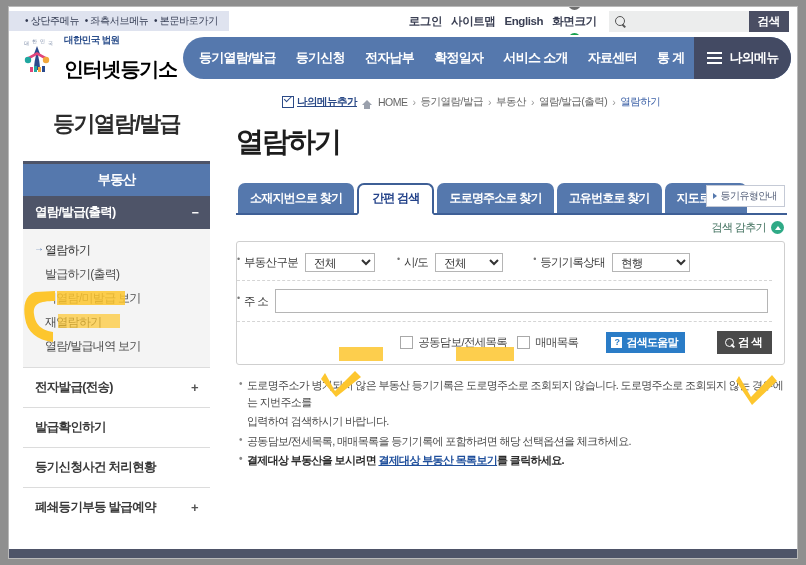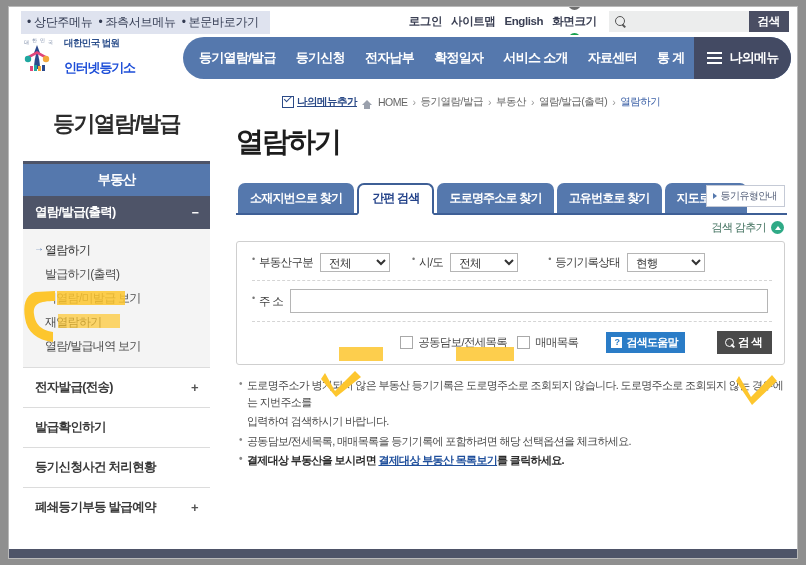--- a/index.html
+++ b/index.html
@@ -33,25 +33,25 @@
   }
 
   
   .utilbar {
     position: relative;
     height: 28px;
     background: #ffffff;
   }
   .skipnav {
     position: absolute;
-    left: 12px; top: 4px;
+    left: 0; top: 4px;
     background: #dfe3ef;
     color: #333b52;
-    font-size: 12px;
-    padding: 3px 8px 3px 6px;
+    font-size: 10px;
+    padding: 3px 8px 3px 16px;
     letter-spacing: -0.3px;
     white-space: nowrap;
   }
   .skipnav span { margin-right: 3px; }
   .utilright {
     position: absolute;
     right: 8px; top: 2px;
     display: flex;
     align-items: center;
     gap: 9px;
@@ -168,23 +168,23 @@
   .logotext { line-height: 1; }
   .logotext .l1 {
     font-size: 9.5px;
     font-weight: bold;
     color: #2c4f8c;
     letter-spacing: -0.6px;
     display: block;
     margin-bottom: 14px;
   }
   .logotext .l2 {
-    font-size: 13px;
-    font-weight: bold;
-    color: #1d4ed8;
+    font-size: 20px;
+    font-weight: bold;
+    color: #000000;
     letter-spacing: -1.2px;
     display: block;
     font-family: Liberation Serif, serif;
   }
   .gnb {
     position: absolute;
     left: 174px; top: 2px;
     width: 608px;
     height: 42px;
     background: #5578ad;
@@ -486,21 +486,21 @@
     width: 0; height: 0;
     border-left: 3px solid transparent;
     border-right: 3px solid transparent;
     border-bottom: 4px solid #fff;
   }
 
   
   .panel {
     border: 1px solid #cfcfcf;
     border-radius: 3px;
-    padding: 10px 12px 10px 15px;
+    padding: 10px 12px 10px 0;
     margin: 0 2px 12px 2px;
     position: relative;
     background: #fff;
   }
   .prow {
     display: flex;
     align-items: center;
     padding: 1px 0 8px 0;
     border-bottom: 1px dashed #d5d5d5;
   }

